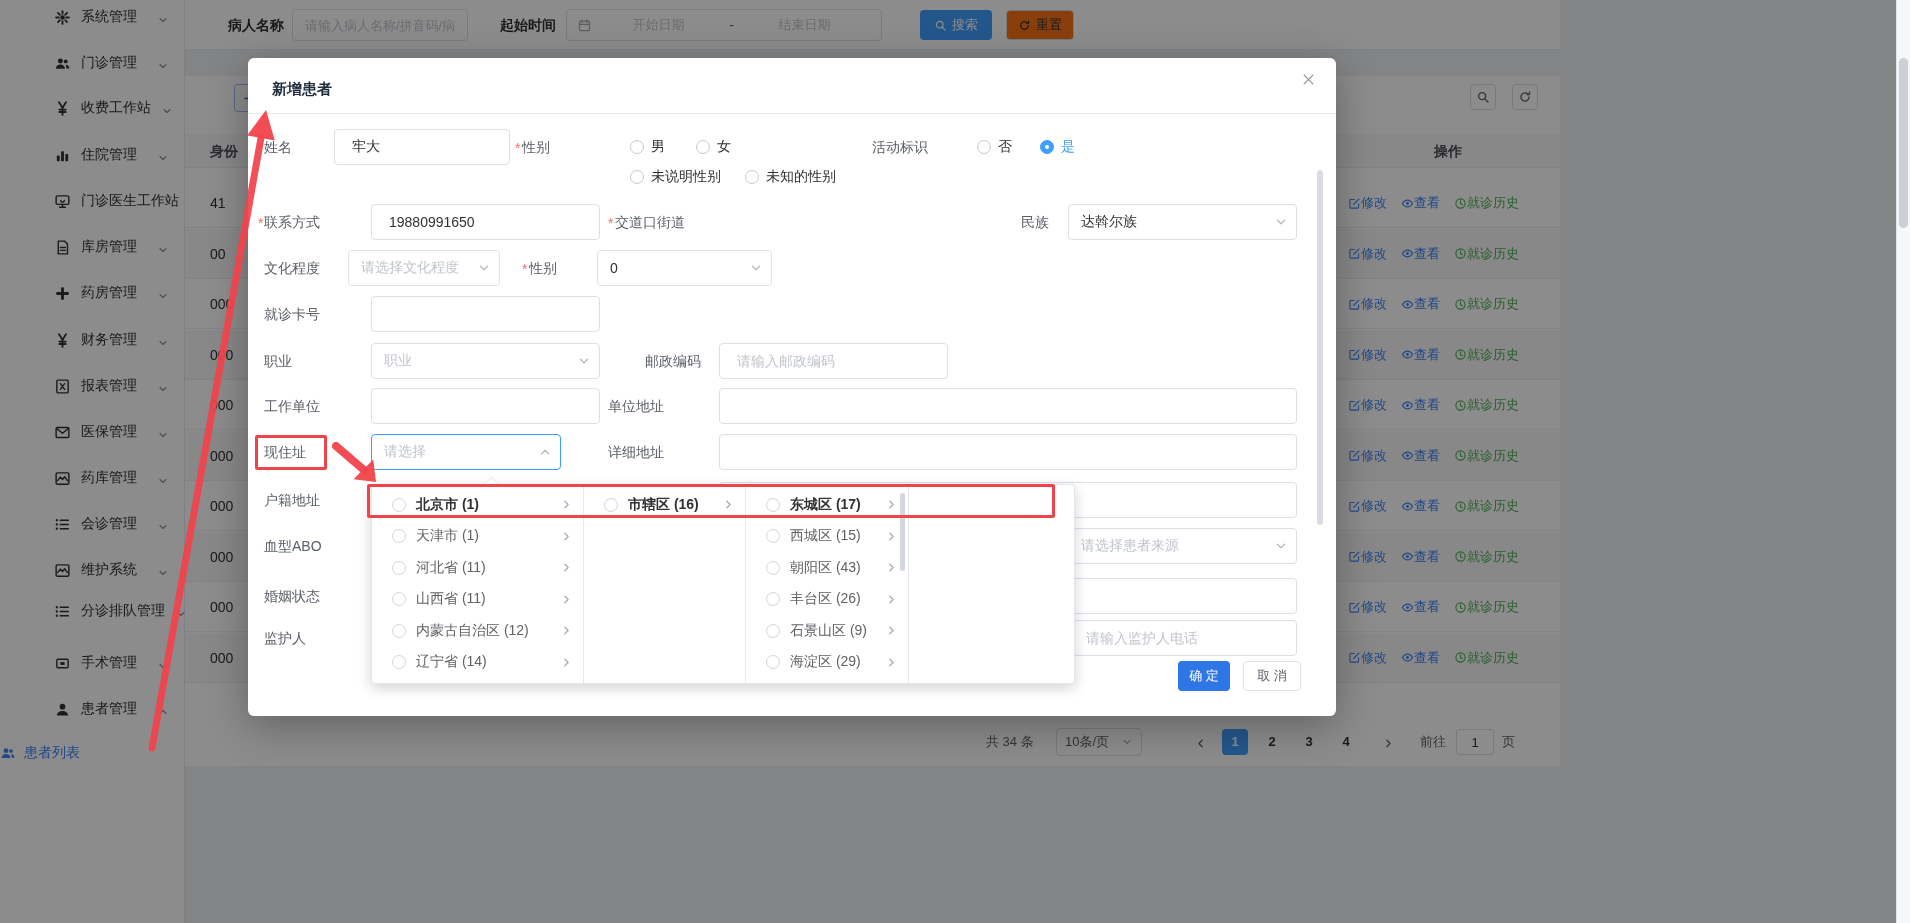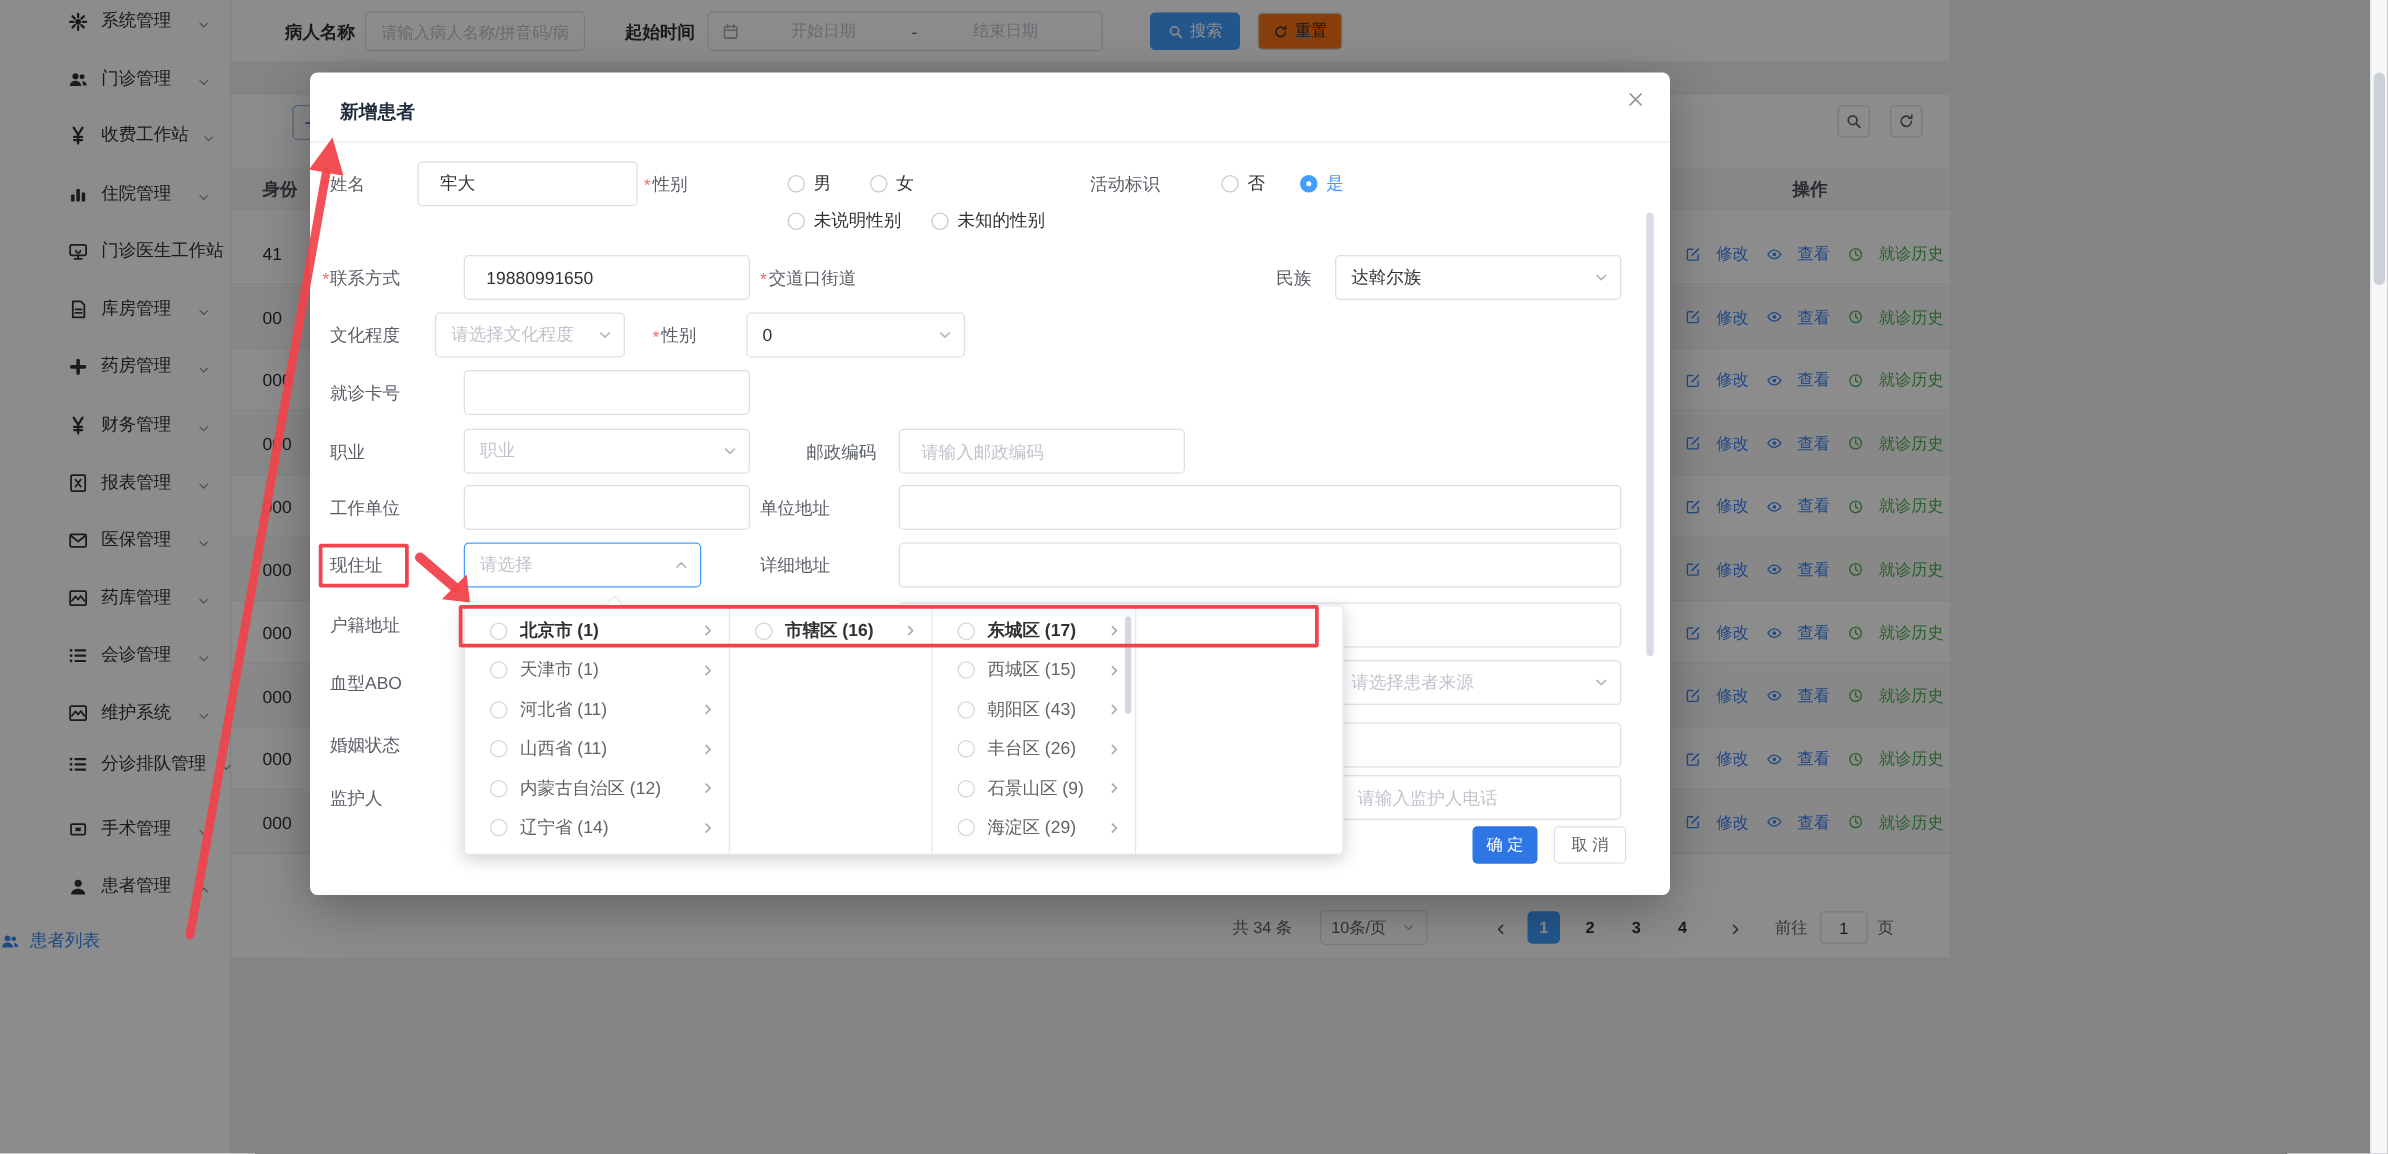--- a/index.html
+++ b/index.html
@@ -36,21 +36,21 @@
   .tool-icon{position:absolute;top:84px;width:26px;height:26px;border:1px solid #d9dce2;border-radius:4px;color:#5f6368;display:flex;align-items:center;justify-content:center;z-index:2;background:#fff;}
   .tool-icon .bi{width:14px;height:14px;}
 
   .t-head{position:absolute;left:185px;top:134px;width:1375px;height:34px;background:#f7f8fa;border-bottom:1px solid #ebeef5;z-index:2;font-weight:bold;color:#4a4e57;}
   .t-head .h-left{position:absolute;left:25px;top:0;height:34px;line-height:34px;white-space:nowrap;}
   .t-head .h-op{position:absolute;left:1213px;top:0;width:100px;height:34px;line-height:34px;text-align:center;}
   .t-row{position:absolute;left:185px;width:1375px;height:50px;border-bottom:1px solid #ebeef5;z-index:2;background:#fff;}
   .t-row.alt{background:#f7f8fa;}
   .t-frag{position:absolute;left:25px;top:0;height:50px;line-height:50px;color:#303133;white-space:nowrap;}
   .t-acts{position:absolute;left:1163px;top:0;height:50px;display:flex;align-items:center;gap:14px;}
-  .act{display:inline-flex;align-items:center;gap:12px;font-size:13px;cursor:pointer;white-space:nowrap;}
+  .act{display:inline-flex;align-items:center;gap:0;font-size:13px;cursor:pointer;white-space:nowrap;}
   .act .bi{width:13px;height:13px;}
   .act.blue{color:var(--link-blue);}
   .act.green{color:var(--green);}
 
   .pager-el{position:absolute;top:728px;height:28px;line-height:28px;font-size:13px;color:#606266;z-index:2;white-space:nowrap;}
   .size-sel{position:absolute;left:1056px;top:728px;width:86px;height:28px;border:1px solid #dcdfe6;border-radius:4px;background:#fff;display:flex;align-items:center;padding:0 8px;font-size:13px;color:#606266;z-index:2;}
   .size-sel .chev{margin-left:auto;width:12px;height:12px;color:#a8abb2;}
   .pg-arrow{position:absolute;top:731px;width:20px;height:24px;color:#606266;display:flex;align-items:center;justify-content:center;z-index:2;cursor:pointer;}
   .pg-arrow .bi{width:13px;height:13px;}
   .pg-num{position:absolute;top:729px;width:26px;height:26px;line-height:26px;text-align:center;font-size:13px;font-weight:bold;color:#303133;border-radius:4px;z-index:2;cursor:pointer;}

